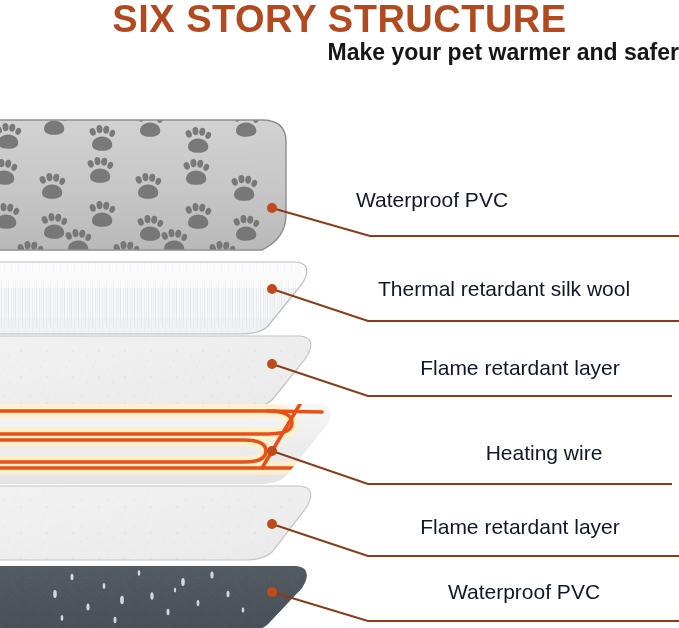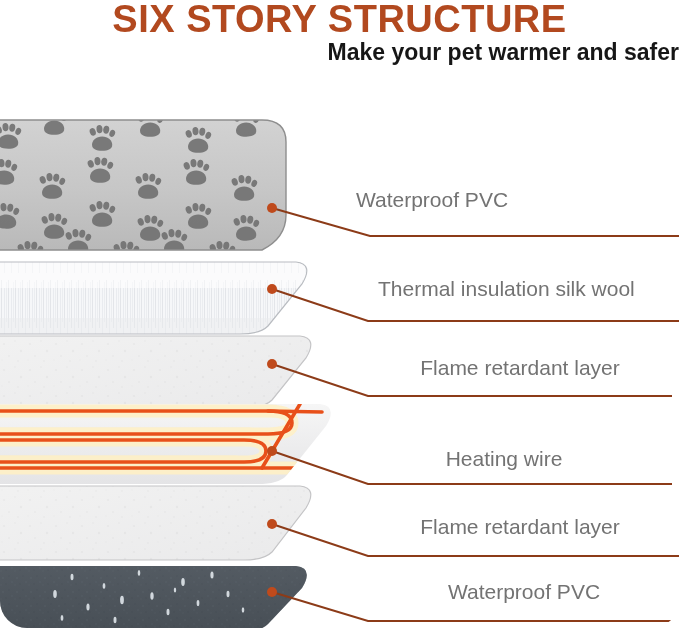--- a/index.html
+++ b/index.html
@@ -3,21 +3,21 @@
 <meta charset="utf-8">
 <style>
   html,body{margin:0;padding:0;}
   body{
     width:679px;height:628px;
     background:#ffffff;
     font-family:"Liberation Sans",sans-serif;
     overflow:hidden;
     position:relative;
   }
-  #stage{position:absolute;left:0;top:0;width:679px;height:628px;overflow:hidden;border-radius:27px;}
+  #stage{position:absolute;left:0;top:0;width:679px;height:628px;overflow:hidden;}
 
   
   #header{position:absolute;left:0;top:0;width:679px;height:86px;}
   #title{
     position:absolute;left:0;top:-1px;width:679px;
     text-align:center;
     font-size:38px;font-weight:bold;
     letter-spacing:.5px;
     color:#b2491f;
     white-space:nowrap;
@@ -31,21 +31,21 @@
     white-space:nowrap;
     line-height:28px;
   }
 
   
   #diagram{position:absolute;left:0;top:0;width:679px;height:628px;}
 
   
   .label{
     position:absolute;
-    color:#737373;
+    color:#0f172a;
     font-size:21px;
     white-space:nowrap;
     line-height:24px;
     text-align:right;
   }
 </style>
 </head>
 <body>
 
 <div id="stage">
@@ -240,23 +240,23 @@
       <circle cx="272" cy="289" r="5"></circle>
       <circle cx="272" cy="364" r="5"></circle>
       <circle cx="272" cy="451" r="5"></circle>
       <circle cx="272" cy="524" r="5"></circle>
       <circle cx="272" cy="592" r="5"></circle>
     </g>
   </svg>
 
   <div class="label" style="left:432px;top:200px;transform:translate(-50%,-50%);">Waterproof PVC</div>
 
-  <div class="label" style="left:378px;top:289px;transform:translateY(-50%);">Thermal insulation silk wool</div>
+  <div class="label" style="left:378px;top:289px;transform:translateY(-50%);">Thermal retardant silk wool</div>
 
   <div class="label" style="left:520px;top:368px;transform:translate(-50%,-50%);">Flame retardant layer</div>
 
-  <div class="label" style="left:504px;top:453px;transform:translate(-50%,-50%);margin-top:6px;">Heating wire</div>
+  <div class="label" style="left:544px;top:453px;transform:translate(-50%,-50%);">Heating wire</div>
 
   <div class="label" style="left:520px;top:527px;transform:translate(-50%,-50%);">Flame retardant layer</div>
 
   <div class="label" style="left:524px;top:592px;transform:translate(-50%,-50%);">Waterproof PVC</div>
 
 </div>
 
 </body></html>

